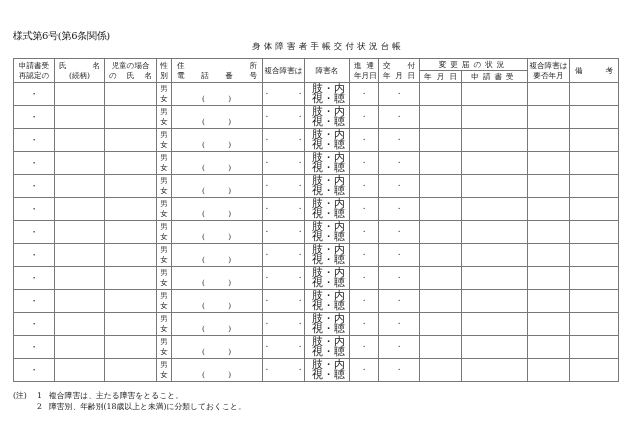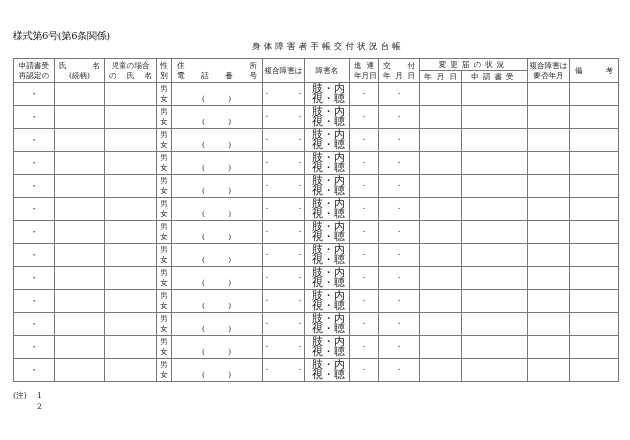--- a/index.html
+++ b/index.html
@@ -462,18 +462,20 @@
         <td></td>
         <td></td>
       </tr>
     </tbody>
 </table>
 
 <div class="notes">
   <div class="row">
     <span class="lbl">(注)</span>
     <span class="num">1</span>
+    <span>複合障害は、主たる障害をとること。</span>
   </div>
   <div class="row">
     <span class="lbl"></span>
     <span class="num">2</span>
+    <span>障害別、年齢別(18歳以上と未満)に分類しておくこと。</span>
   </div>
 </div>
 
 </body></html>

